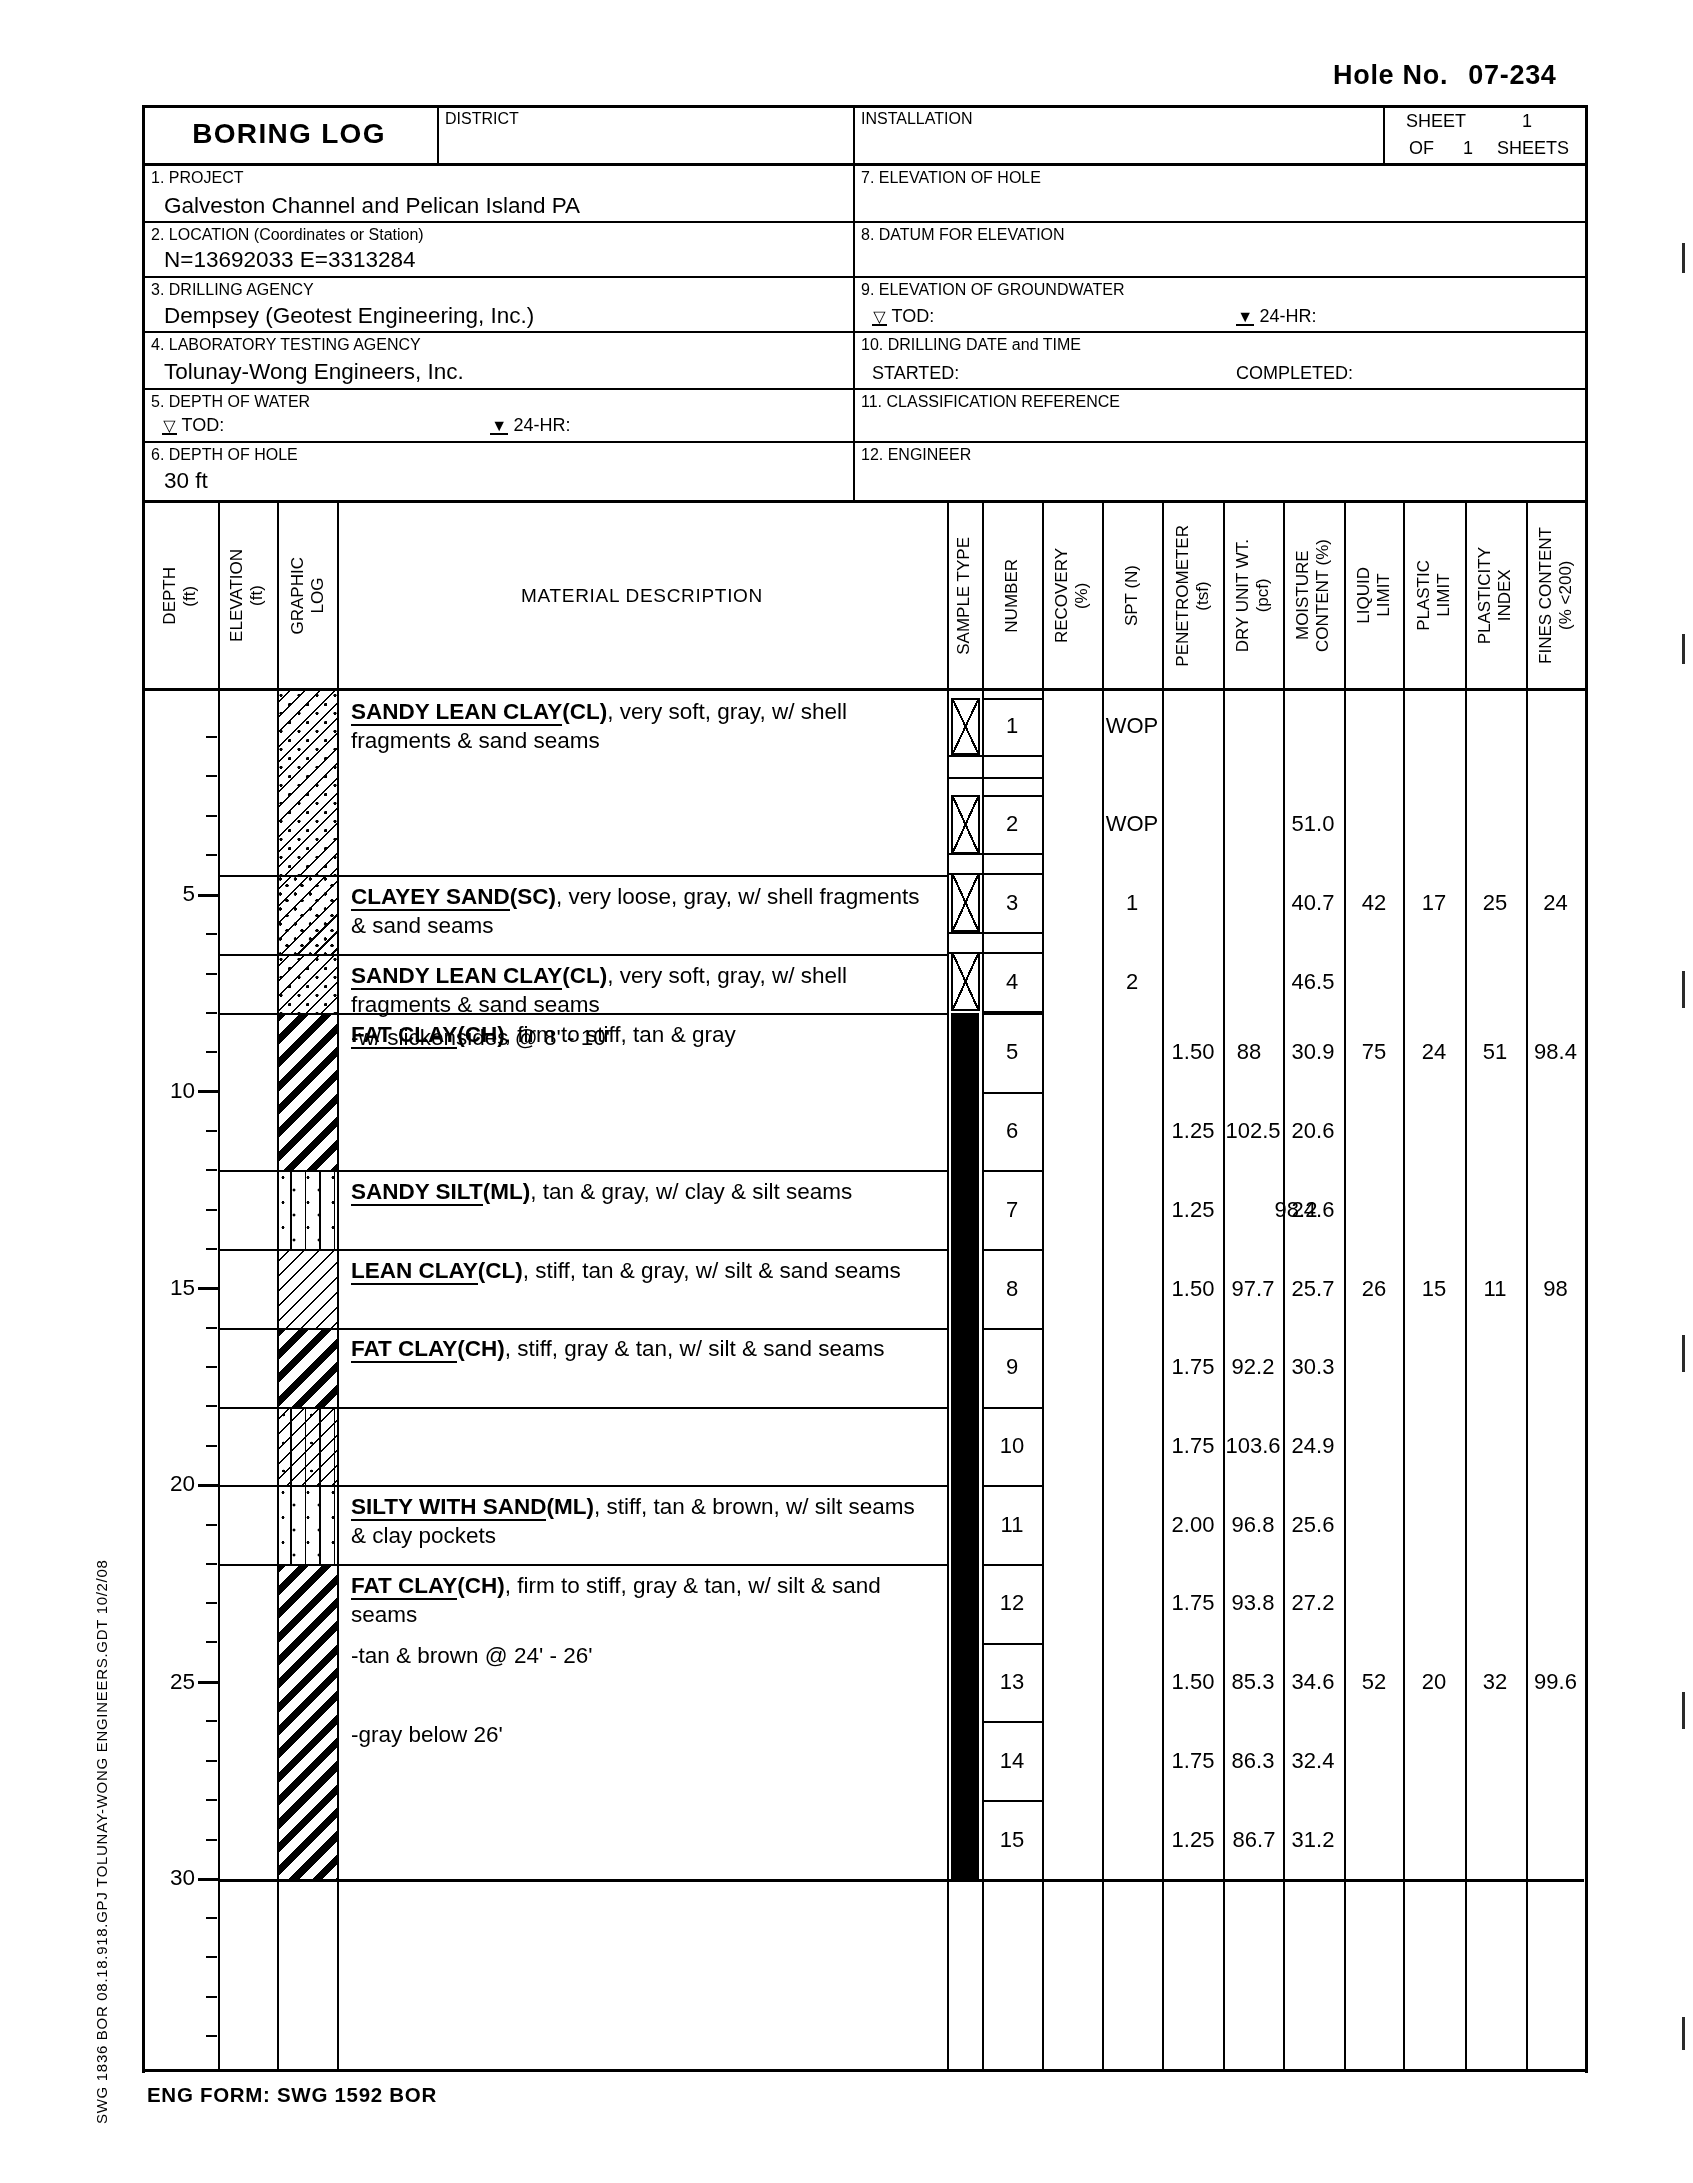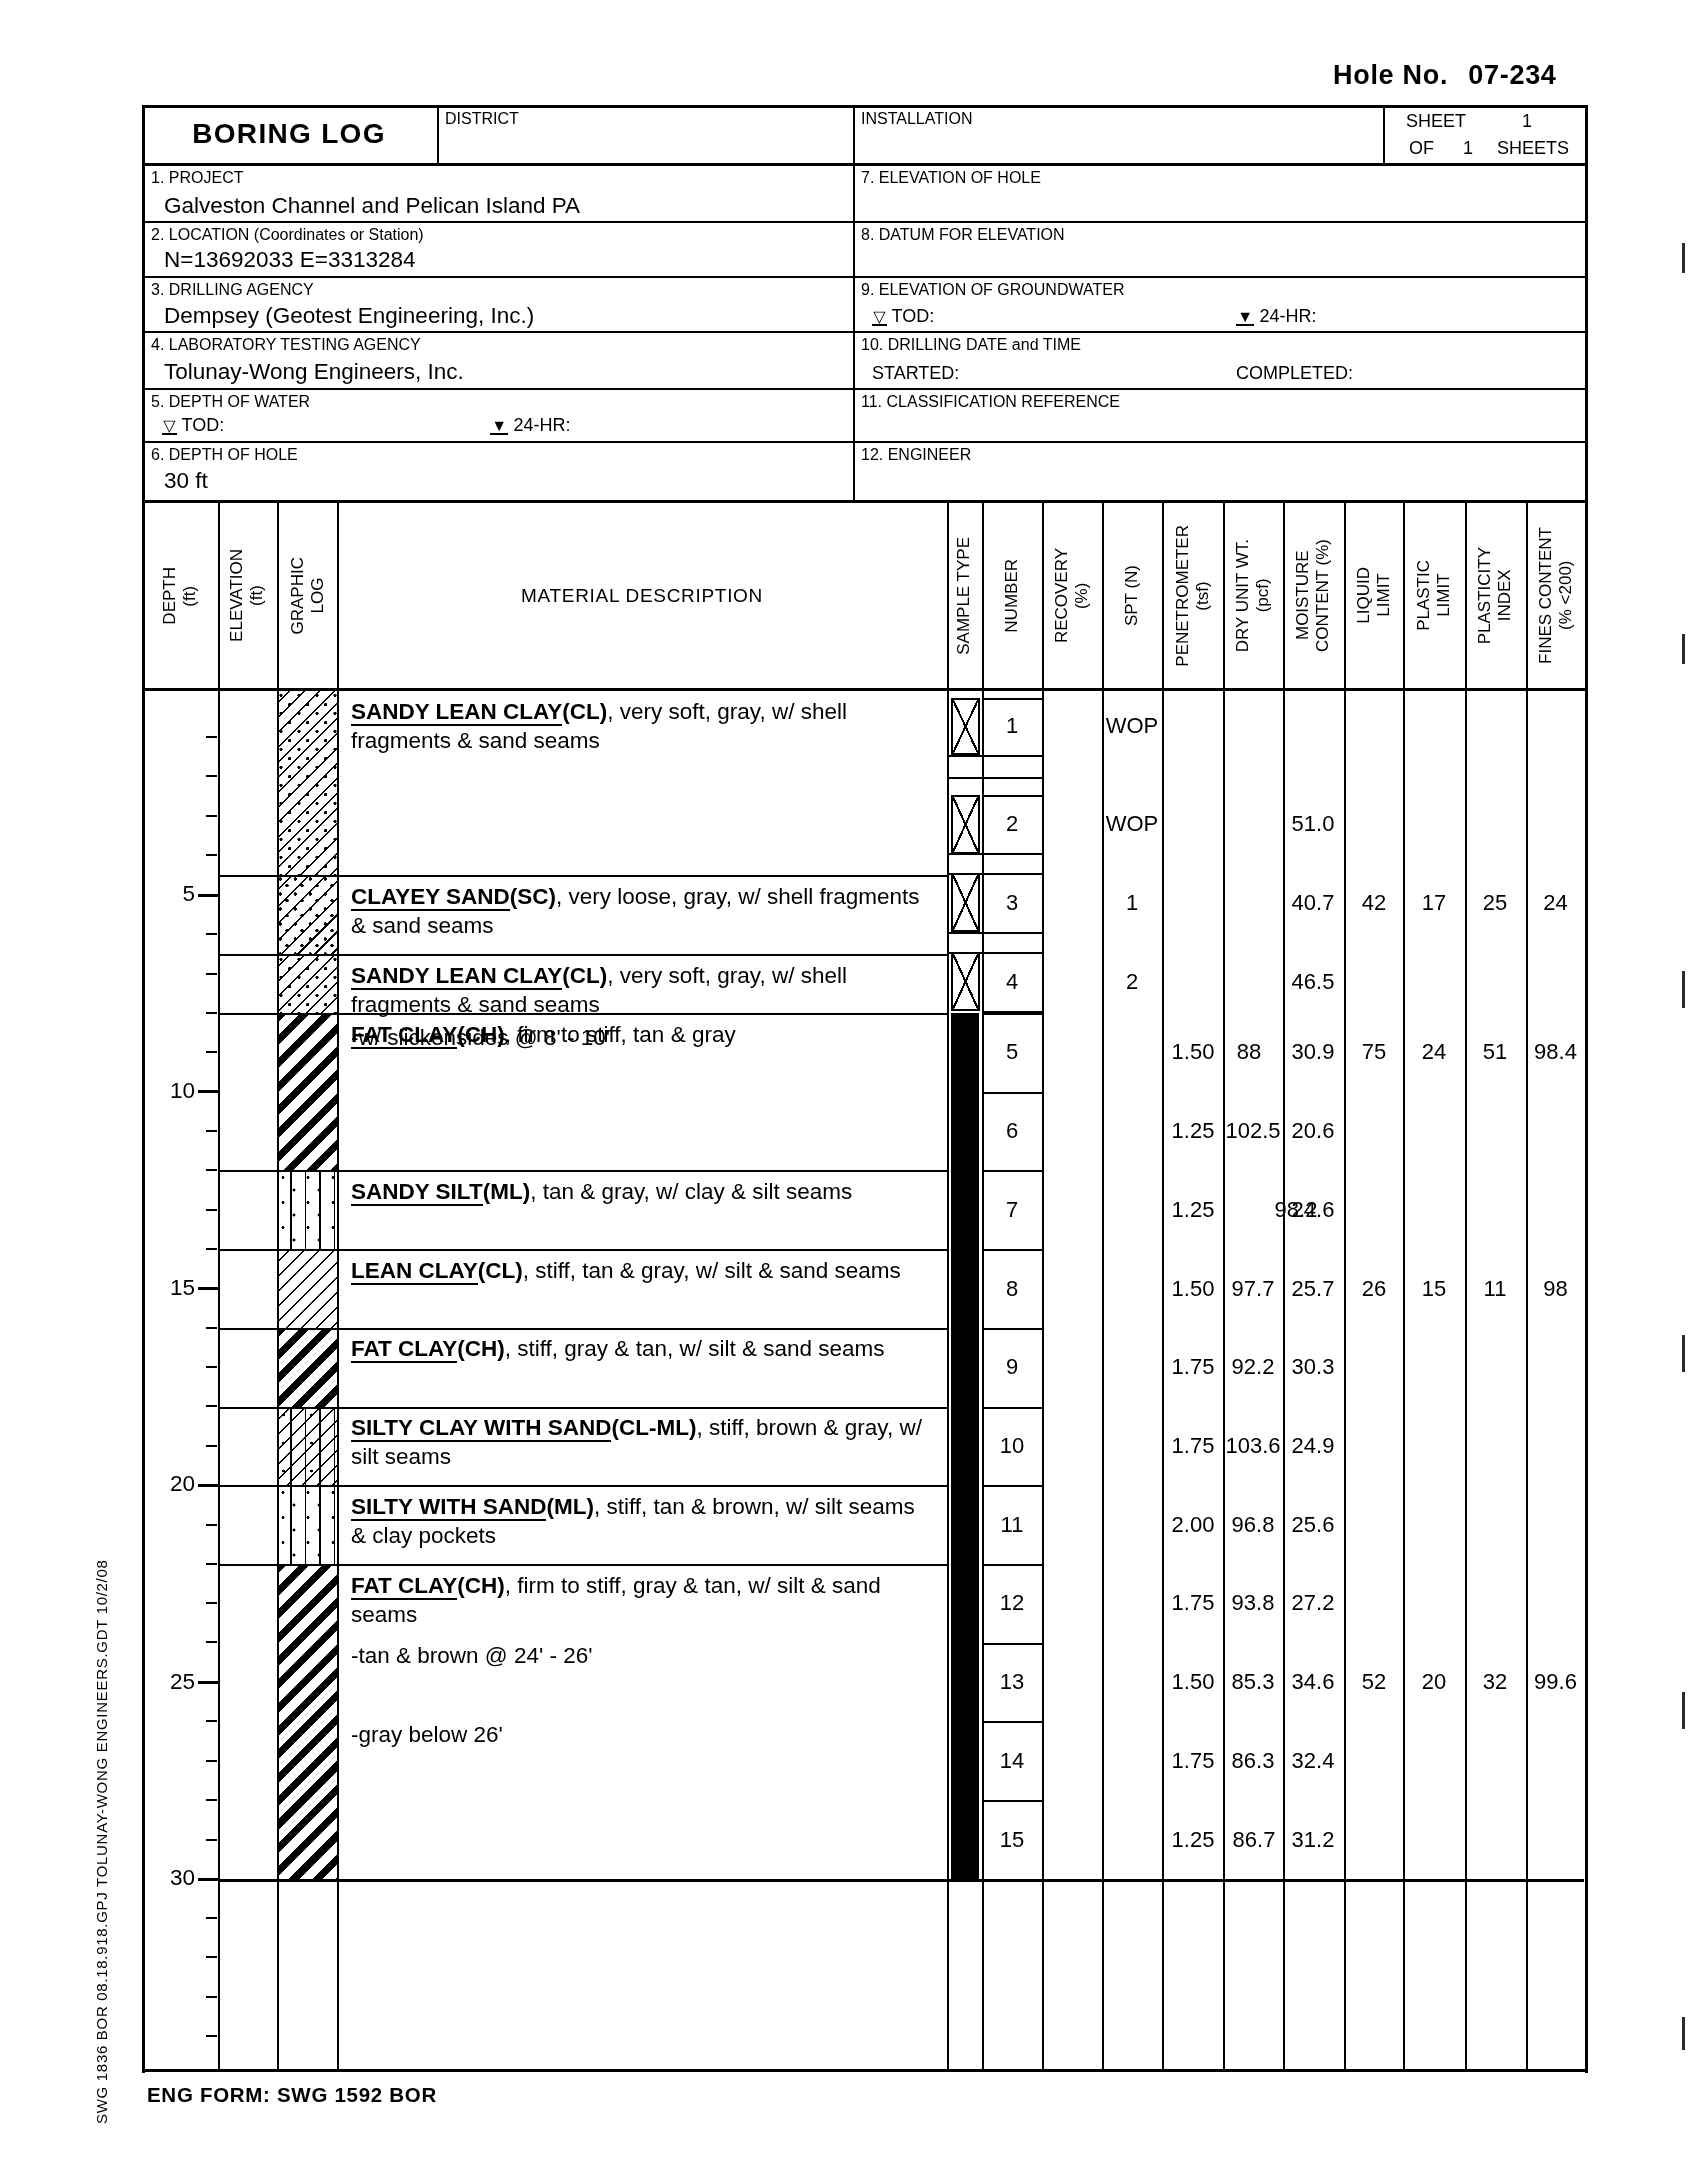--- a/index.html
+++ b/index.html
@@ -264,21 +264,20 @@
       <div style="position: absolute; left: 218px; top: 1170px; width: 729px; height: 2px; background: rgb(0, 0, 0);"></div>
       <div class="desc-head" style="position: absolute; left: 351px; top: 1177px; width: 582px;"><span class="desc-name">SANDY SILT</span><span class="desc-cls">(ML)</span>, tan &amp; gray, w/ clay &amp; silt seams</div>
       <div class="pat pat-cl" style="position: absolute; top: 1249px; height: 79px;"></div>
       <div style="position: absolute; left: 218px; top: 1249px; width: 729px; height: 2px; background: rgb(0, 0, 0);"></div>
       <div class="desc-head" style="position: absolute; left: 351px; top: 1256px; width: 582px;"><span class="desc-name">LEAN CLAY</span><span class="desc-cls">(CL)</span>, stiff, tan &amp; gray, w/ silt &amp; sand seams</div>
       <div class="pat pat-ch" style="position: absolute; top: 1328px; height: 79px;"></div>
       <div style="position: absolute; left: 218px; top: 1328px; width: 729px; height: 2px; background: rgb(0, 0, 0);"></div>
       <div class="desc-head" style="position: absolute; left: 351px; top: 1334px; width: 582px;"><span class="desc-name">FAT CLAY</span><span class="desc-cls">(CH)</span>, stiff, gray &amp; tan, w/ silt &amp; sand seams</div>
       <div class="pat pat-clml" style="position: absolute; top: 1407px; height: 79px;"></div>
       <div style="position: absolute; left: 218px; top: 1407px; width: 729px; height: 2px; background: rgb(0, 0, 0);"></div>
-      <div class="desc-head" style="position: absolute; left: 351px; top: 1413px; width: 582px;"><span class="desc-name">SILTY CLAY WITH SAND</span><span class="desc-cls">(CL-ML)</span>, stiff, brown &amp; gray, w/ silt seams</div>
       <div class="pat pat-ml" style="position: absolute; top: 1485px; height: 79px;"></div>
       <div style="position: absolute; left: 218px; top: 1485px; width: 729px; height: 2px; background: rgb(0, 0, 0);"></div>
       <div class="desc-head" style="position: absolute; left: 351px; top: 1492px; width: 582px;"><span class="desc-name">SILTY WITH SAND</span><span class="desc-cls">(ML)</span>, stiff, tan &amp; brown, w/ silt seams &amp; clay pockets</div>
       <div class="pat pat-ch" style="position: absolute; top: 1564px; height: 315px;"></div>
       <div style="position: absolute; left: 218px; top: 1564px; width: 729px; height: 2px; background: rgb(0, 0, 0);"></div>
       <div class="desc-head" style="position: absolute; left: 351px; top: 1571px; width: 582px;"><span class="desc-name">FAT CLAY</span><span class="desc-cls">(CH)</span>, firm to stiff, gray &amp; tan, w/ silt &amp; sand seams</div>
       <div class="note" style="position: absolute; left: 351px; top: 1643px; width: 582px;">-tan &amp; brown @ 24' - 26'</div>
       <div class="note" style="position: absolute; left: 351px; top: 1722px; width: 582px;">-gray below 26'</div>
       <div style="position: absolute; left: 218px; top: 1879px; width: 1366px; height: 2.6px; background: rgb(0, 0, 0);"></div>
       <div style="position: absolute; left: 951px; top: 698px; width: 29px; height: 57px; border: 2px solid rgb(0, 0, 0); box-sizing: border-box; background: linear-gradient(to right top, transparent calc(50% - 1px), rgb(0, 0, 0) calc(50% - 1px), rgb(0, 0, 0) calc(50% + 1px), transparent calc(50% + 1px)), linear-gradient(to right bottom, transparent calc(50% - 1px), rgb(0, 0, 0) calc(50% - 1px), rgb(0, 0, 0) calc(50% + 1px), transparent calc(50% + 1px));"></div>

